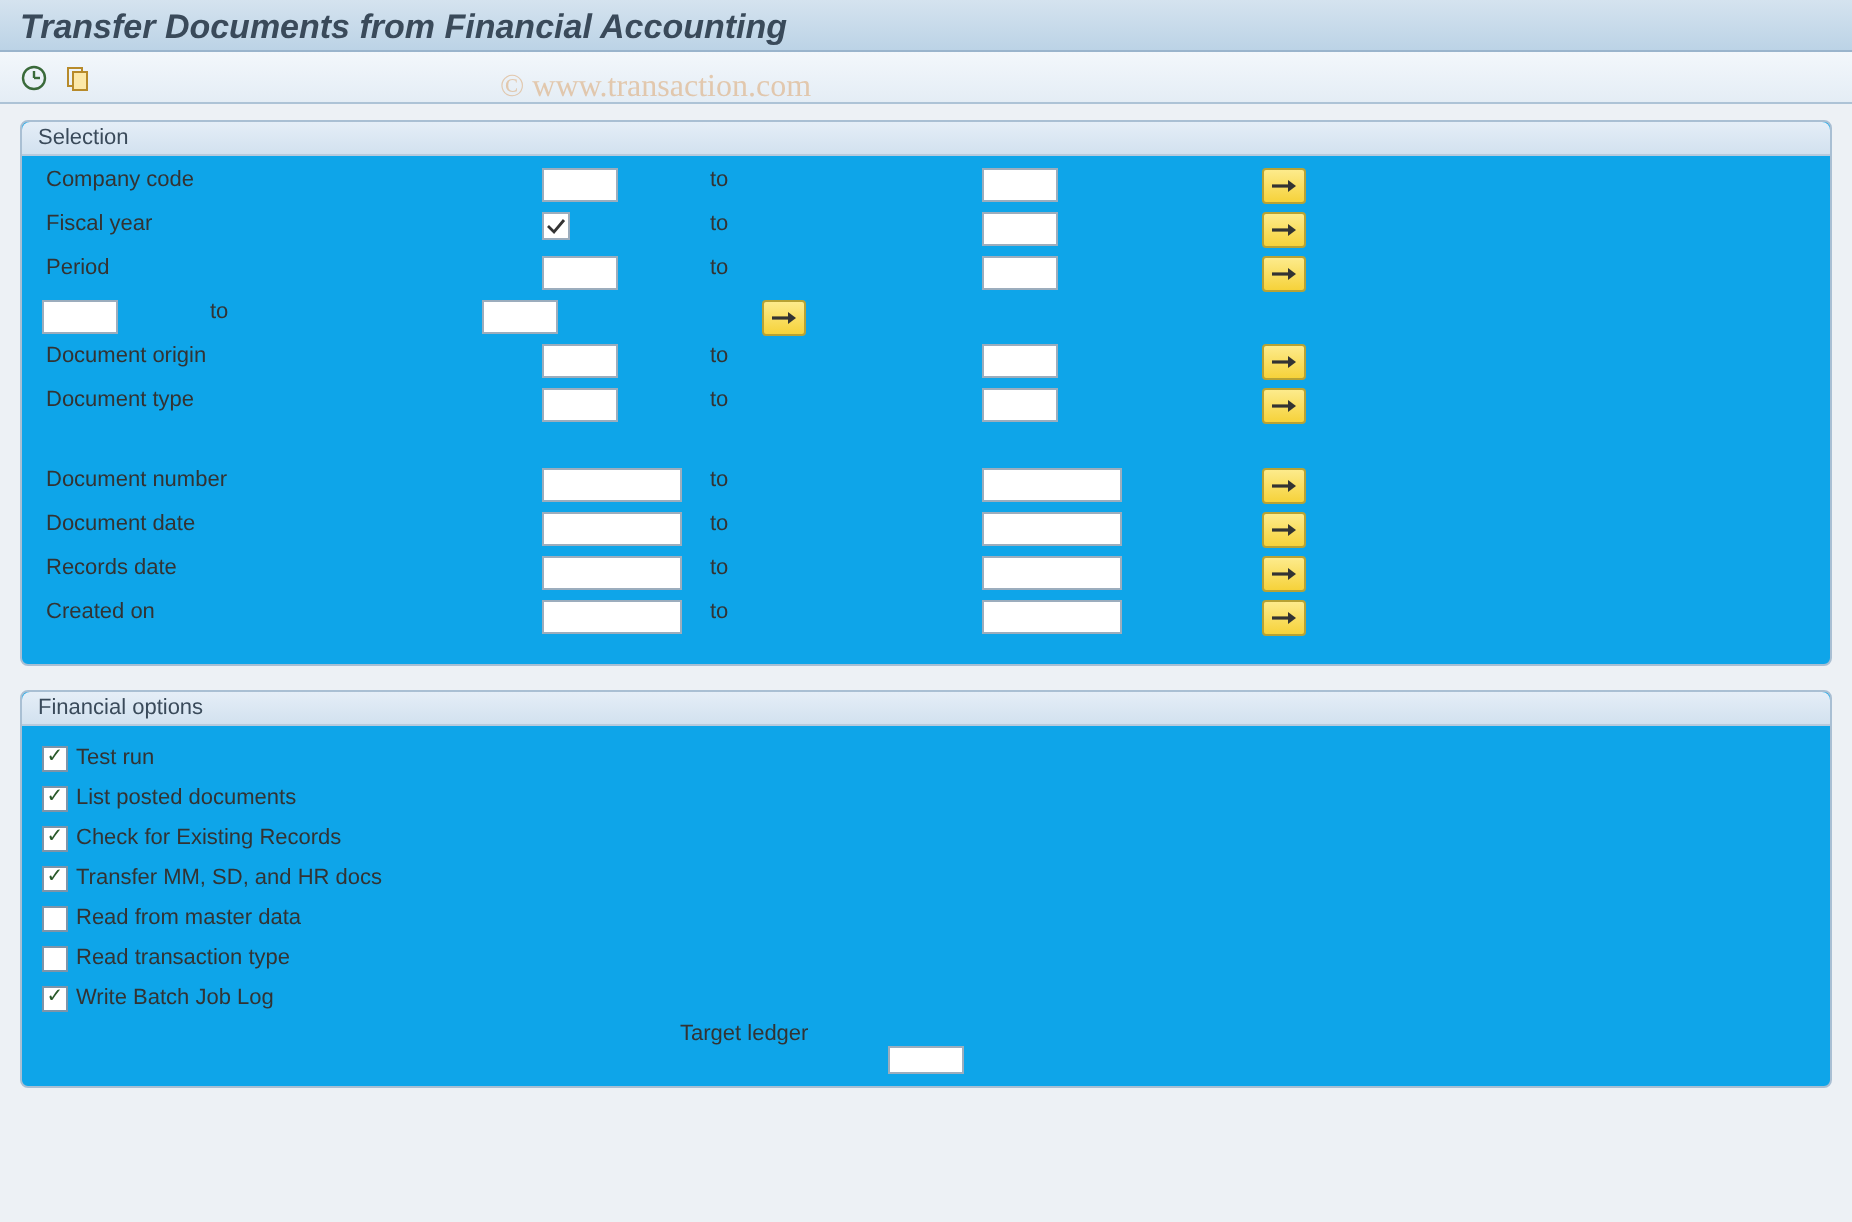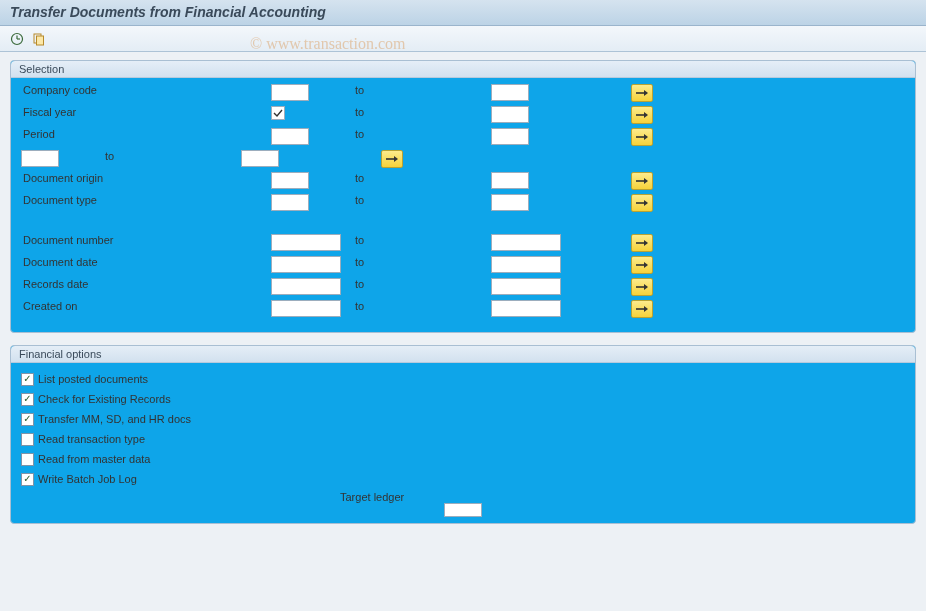--- a/index.html
+++ b/index.html
@@ -12,21 +12,21 @@
     height: 611px;
     overflow: hidden;
   }
   .title-bar {
     background: linear-gradient(to bottom, #d5e3ef 0%, #bcd3e6 100%);
     border-bottom: 1px solid #9ab4cc;
     padding: 4px 10px;
     height: 26px;
   }
   .title-bar h1 {
-    font-size: 14px;
+    font-size: 17px;
     font-weight: bold;
     font-style: italic;
     color: #3a4a5a;
   }
   .toolbar {
     background: linear-gradient(to bottom, #f3f7fb 0%, #e4edf5 100%);
     border-bottom: 1px solid #adc3d6;
     padding: 3px 8px;
     height: 26px;
     display: flex;
@@ -368,39 +368,43 @@
               <polygon points="9,2 13,5 9,8" fill="#333"></polygon>
             </svg>
           </div>
         </div>
       </div>
   </div>
 
   <div class="group">
     <div class="group-header">Financial options</div>
     <div class="group-body" id="proc-body">
+    <div class="opt-row">
+          <div class="chk checked"></div>
+          <span class="opt-lbl">Test run</span>
+        </div>
         <div class="opt-row">
           <div class="chk checked"></div>
           <span class="opt-lbl">List posted documents</span>
         </div>
         <div class="opt-row">
           <div class="chk checked"></div>
           <span class="opt-lbl">Check for Existing Records</span>
         </div>
         <div class="opt-row">
           <div class="chk checked"></div>
           <span class="opt-lbl">Transfer MM, SD, and HR docs</span>
         </div>
         <div class="opt-row">
           <div class="chk"></div>
+          <span class="opt-lbl">Read from master data</span>
+        </div>
+        <div class="opt-row">
+          <div class="chk"></div>
           <span class="opt-lbl">Read transaction type</span>
-        </div>
-        <div class="opt-row">
-          <div class="chk"></div>
-          <span class="opt-lbl">Read from master data</span>
         </div>
         <div class="opt-row">
           <div class="chk checked"></div>
           <span class="opt-lbl">Write Batch Job Log</span>
         </div>
         <div class="tgt-row">
           <div class="tgt-lbl">Target ledger</div>
           <input type="text" class="w20" style="">
         </div>
       </div>

